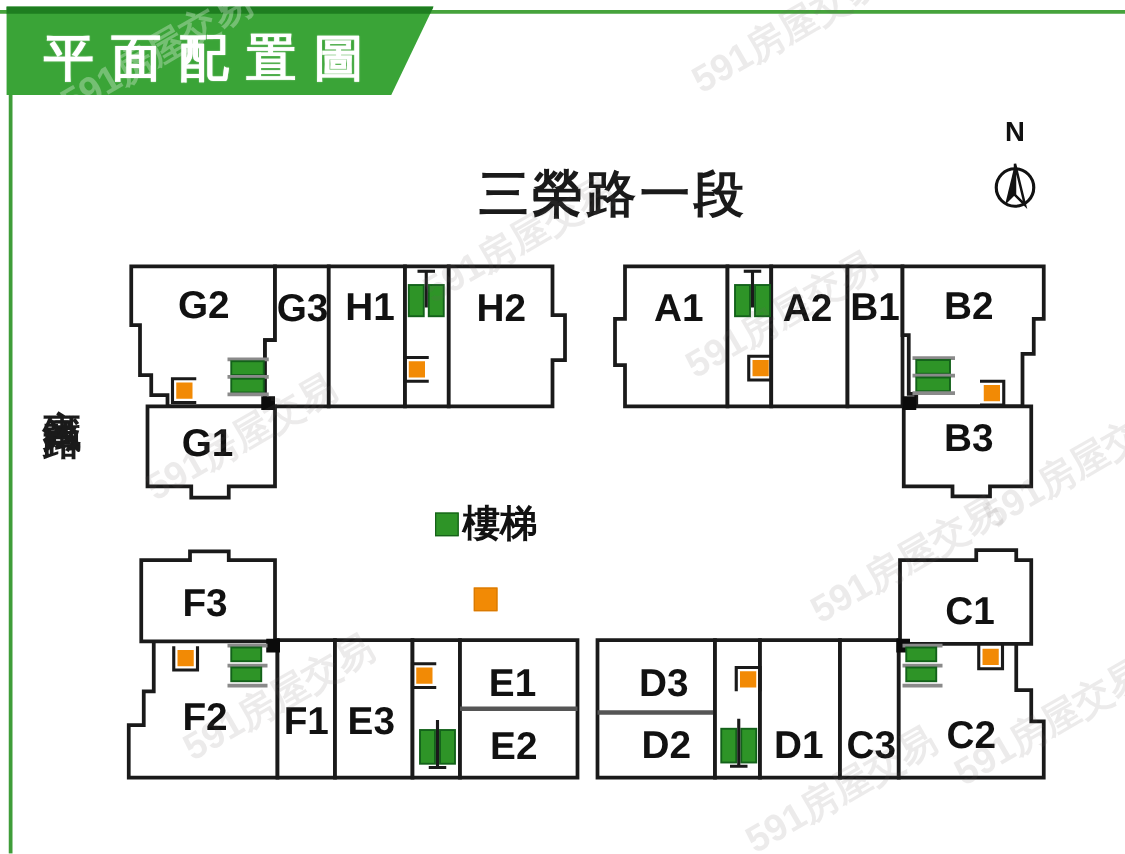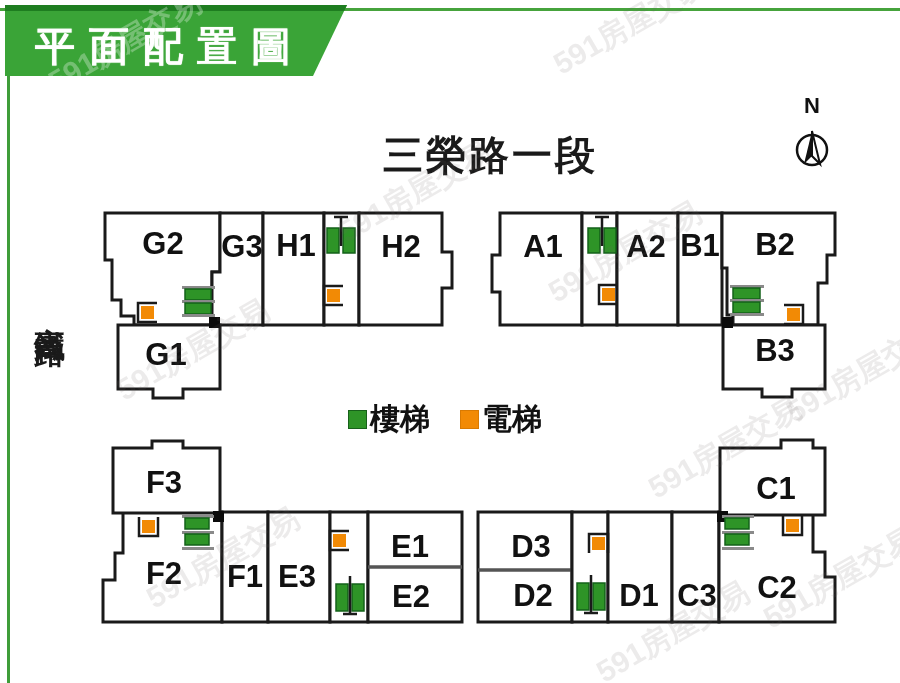--- a/index.html
+++ b/index.html
@@ -13,21 +13,21 @@
           clip-path:polygon(0 0,100% 0,calc(100% - 34px) 100%,0 100%);}
   .banner::before{content:"";position:absolute;left:0;top:0;width:100%;height:6px;background:#1e7d20;}
   .banner-text{position:absolute;left:30px;top:14px;font-size:40px;font-weight:700;color:#ffffff;
                letter-spacing:14px;white-space:nowrap;text-shadow:0 0 1px #d8efd4;text-align:right;}
   
   .street-top{position:absolute;left:383px;top:128px;font-size:40px;font-weight:600;
               color:#1a1a1a;letter-spacing:3px;white-space:nowrap;}
   .street-left{position:absolute;left:28px;top:302px;font-size:31px;font-weight:600;color:#1a1a1a;
                writing-mode:vertical-rl;text-orientation:upright;letter-spacing:5px;}
   
-  .legend{position:absolute;left:348px;top:399px;display:flex;gap:30px;align-items:center;}
+  .legend{position:absolute;left:348px;top:399px;display:flex;gap:30px;align-items:center;flex-direction:column;}
   .legend-item{display:flex;align-items:center;gap:2px;font-size:30px;font-weight:700;color:#111;}
   .swatch{display:inline-block;width:17px;height:17px;margin-right:1px;}
   .swatch.green{background:#2e9427;border:1px solid #17611a;}
   .swatch.orange{background:#f28a05;border:1px solid #d97a02;}
   
   .compass{position:absolute;left:792px;top:93px;width:40px;height:78px;}
   .compass-n{position:absolute;left:0;top:0;width:40px;text-align:center;font-size:22px;
              font-weight:700;color:#111;}
   .compass svg{position:absolute;left:0;top:20px;}
   
@@ -66,21 +66,20 @@
     </svg>
   </div>
 
   <div class="legend">
     <span class="legend-item">
       <span class="swatch green"></span>
       <span>樓梯</span>
     </span>
     <span class="legend-item">
       <span class="swatch orange"></span>
-      <span>電梯</span>
     </span>
   </div>
 
   <svg class="plan" width="900" height="683" viewBox="0 0 900 683">
 
     <path class="unit" d="M105,213 L220,213 L220,272 L212,272 L212,325 L134,325 L134,316 L121,316 L121,300 L112,300 L112,260 L105,260 Z"></path>
     <path class="unit" d="M220,213 L263,213 L263,325 L212,325 L212,272 L220,272 Z"></path>
     <path class="unit" d="M263,213 L324,213 L324,325 L263,325 Z"></path>
     <path class="unit" d="M324,213 L359,213 L359,325 L324,325 Z"></path>
     <path class="unit" d="M359,213 L442,213 L442,252 L452,252 L452,288 L442,288 L442,325 L359,325 Z"></path>

